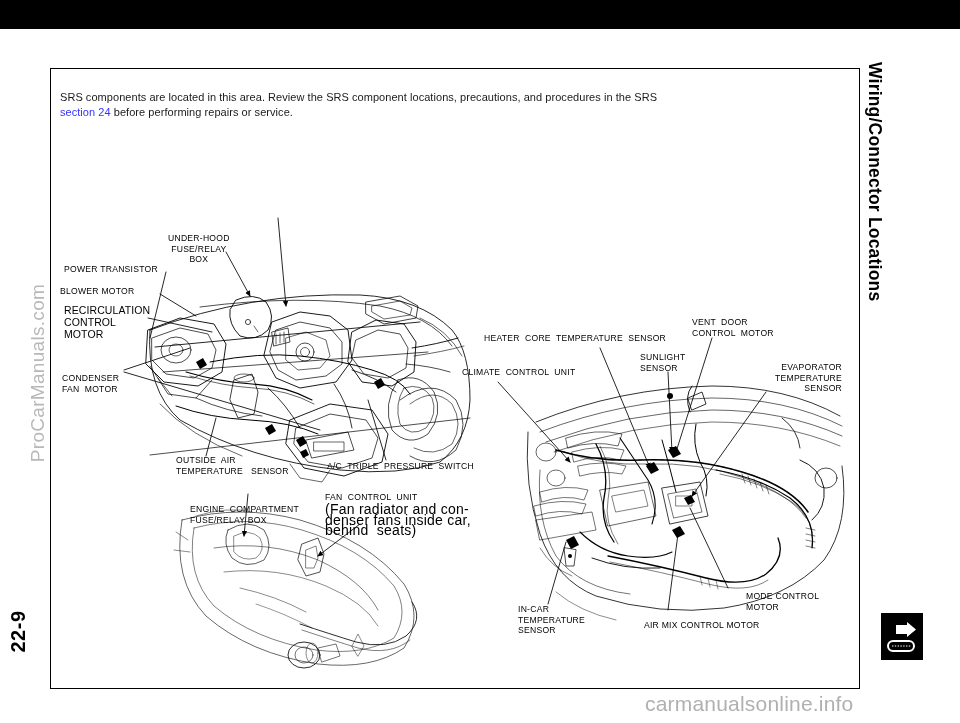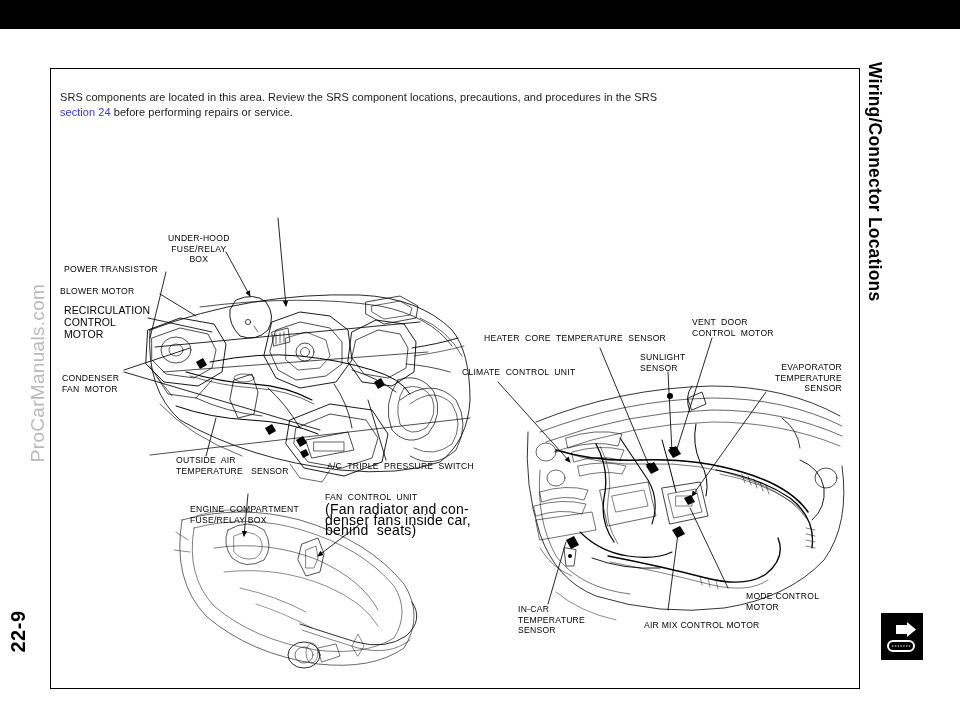--- a/index.html
+++ b/index.html
@@ -149,20 +149,21 @@
     <span>SRS components are located in this area. Review the SRS component locations, precautions, and procedures in the SRS</span><br>
     <span class="link">section 24</span>
     <span>before performing  repairs  or  service.</span>
   </div>
 
   <div class="side-title">Wiring/Connector Locations</div>
 
   <div class="page-num">22-9</div>
 
   <div class="wm-left">ProCarManuals.com</div>
+  <div class="wm-bottom">carmanualsonline.info</div>
 
   <div class="nav-icon">
     <svg width="42" height="47" viewBox="0 0 42 47">
       <g>
         <path d="M16 10 L16 15 L27 15 L27 12 L34 17 L27 22 L27 19 L16 19 L16 14 Z" fill="#ffffff"></path>
         <path d="M15 12 L26 12 L26 9 L35 16.5 L26 24 L26 21 L15 21 Z" fill="#ffffff"></path>
       </g>
       <g>
         <rect x="7" y="28" width="26" height="10" rx="5" ry="5" fill="none" stroke="#ffffff" stroke-width="2"></rect>
         <line x1="11" y1="33" x2="30" y2="33" stroke="#ffffff" stroke-width="1.2" stroke-dasharray="1.4 1.4"></line>

